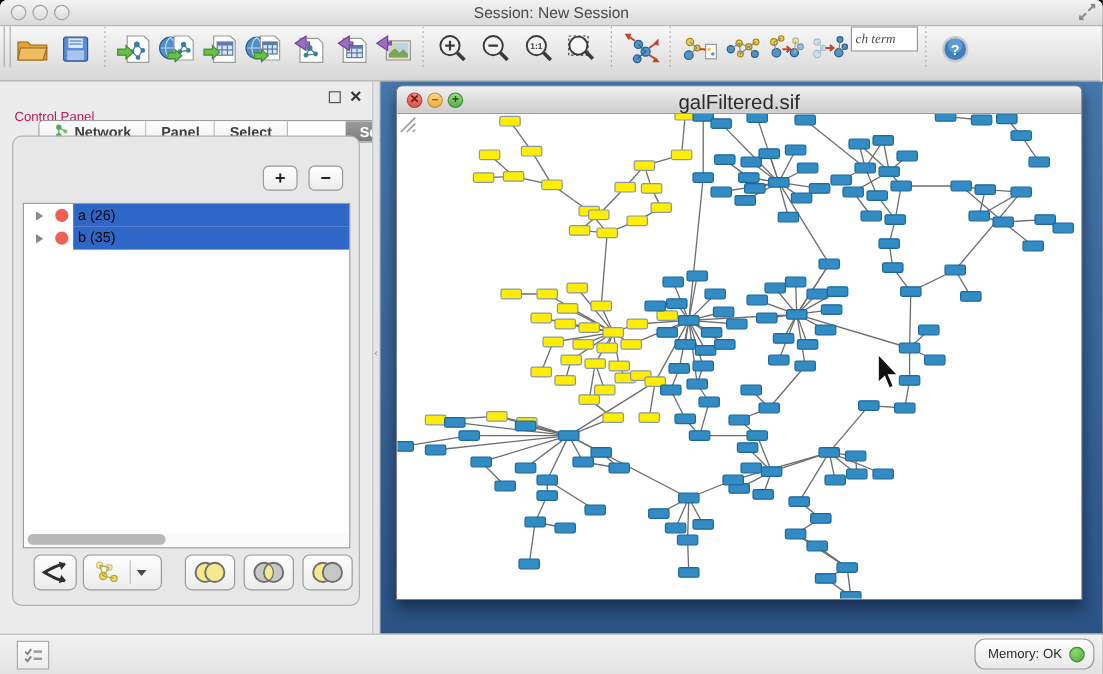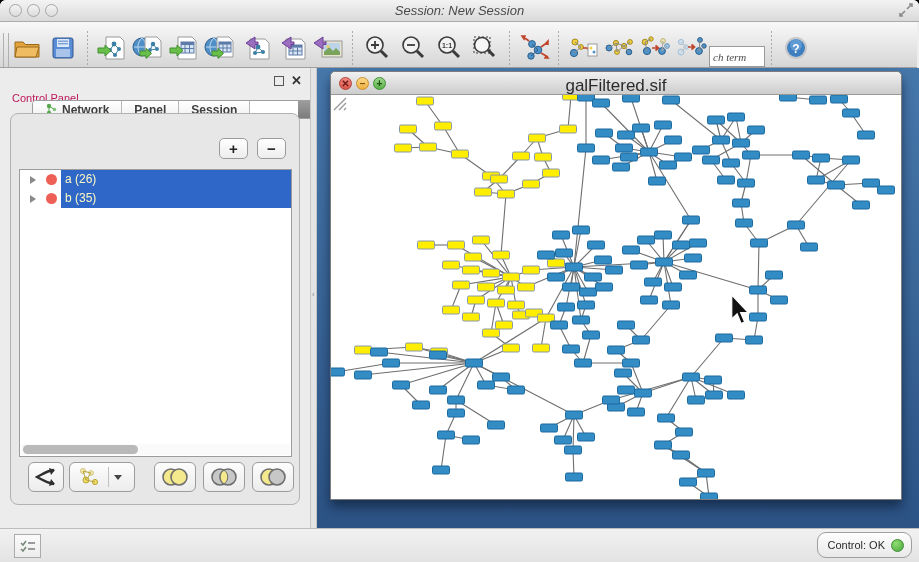--- a/index.html
+++ b/index.html
@@ -2,30 +2,30 @@
 <html><head>
 <meta charset="utf-8">
 <style>
   * { margin:0; padding:0; box-sizing:border-box; }
   html,body { width:919px; height:562px; overflow:hidden; }
   body { font-family:"Liberation Sans", sans-serif; background:#000; }
   .screen { position:relative; width:919px; height:562px; background:#ededed; border-radius:6px 6px 0 0; overflow:hidden; }
 
   
   .titlebar { position:absolute; left:0; top:0; width:919px; height:22px;
-    background:linear-gradient(180deg,#f3f3f3,#d9d9d9); border-bottom:1px solid #ababab;font-style:italic; }
+    background:linear-gradient(180deg,#f3f3f3,#d9d9d9); border-bottom:1px solid #ababab; }
   .tl-dot { position:absolute; top:4px; width:13px; height:13px; border-radius:50%;
     border:1px solid #a5a5a5; background:linear-gradient(180deg,#f4f4f4,#dcdcdc); }
   .win-title { position:absolute; left:0; right:0; top:3px; text-align:center; font-size:13px; color:#4a4a4a; }
   .fullscreen-glyph { position:absolute; right:6px; top:3px; width:14px; height:14px; color:#8b8b8b; }
 
   
   .toolbar { position:absolute; left:0; top:22px; width:917px; height:46px;
     background:linear-gradient(180deg,#f8f8f8,#d6d6d6); border-bottom:1px solid #9f9f9f;
-    display:flex; align-items:flex-end; }
+    display:flex; align-items:flex-start; }
   .tb-grip { width:6px; height:34px; margin-left:3px; border-left:1px solid #b0b0b0; border-right:1px solid #b0b0b0; }
   .tb-sep { width:1px; height:36px; margin:0 6px; background-image:linear-gradient(#aaa 50%, transparent 50%); background-size:1px 4px; }
   .tb-btn { width:36px; height:38px; display:flex; align-items:center; justify-content:center; }
   .tb-btn svg { display:block; }
   .search-box { width:56px; height:21px; border:1px solid #9a9a9a; background:#fff; font-style:italic;
     font-size:11px; color:#4c4c4c; padding:0 3px; font-family:"Liberation Serif", serif; }
 
   
   .control-panel { position:absolute; left:0; top:68px; width:310px; height:460px; background:#ececec; }
   .cp-header { position:absolute; left:0; top:0; width:100%; height:28px; }
@@ -41,21 +41,21 @@
   .cp-body { position:absolute; left:10px; top:45px; width:290px; height:392px;
     border:1px solid #b2b2b2; border-radius:8px; background:#e7e7e7; }
   .mini-btn { position:absolute; top:24px; width:29px; height:21px; border:1px solid #9c9c9c; border-radius:5px;
     background:linear-gradient(180deg,#ffffff,#ededed); font-size:15px; font-weight:bold; color:#222;
     text-align:center; line-height:19px; }
   .setlist { position:absolute; left:8px; top:55px; width:273px; height:288px; background:#fff; border:1px solid #9c9c9c; }
   .set-row { position:relative; height:19px; display:flex; align-items:center; font-size:12px; color:#000; }
   .tri { width:0; height:0; border-left:6px solid #8a8a8a; border-top:4px solid transparent; border-bottom:4px solid transparent; margin-left:10px; }
   .red-dot { width:11px; height:11px; border-radius:50%; background:#ee5f55; margin-left:10px; }
   .row-label { flex:1; height:19px; line-height:19px; padding-left:4px; margin-left:4px; }
-  .set-row--selected .row-label { background:#2e67c8; color:#fef9c3; }
+  .set-row--selected .row-label { background:#2e67c8; color:#000000; }
   .hscroll { position:absolute; left:1px; bottom:1px; width:269px; height:11px; background:#fafafa; }
   .hthumb { position:absolute; left:2px; top:1px; width:115px; height:9px; border-radius:5px; background:#b9b9b9; }
   .cp-buttons { position:absolute; left:0; bottom:6px; width:100%; height:36px; }
   .cp-btn { position:absolute; top:0; height:30px; border:1px solid #9c9c9c; border-radius:6px;
     background:linear-gradient(180deg,#fdfdfd,#ececec); display:flex; align-items:center; justify-content:center; }
   .drop-arrow { width:0; height:0; border-left:4px solid transparent; border-right:4px solid transparent; border-top:5px solid #444; margin:0 5px; }
   .btn-div { width:1px; height:20px; background:#c0c0c0; margin-left:5px; }
 
   
   .divider { position:absolute; left:310px; top:68px; width:7px; height:460px; background:#e4e4e4;
@@ -310,21 +310,21 @@
             <circle cx="4" cy="10" r="2.2" fill="#57a84e"></circle>
             <circle cx="9.5" cy="6.5" r="1.8" fill="#8bc884"></circle>
             <path d="M4 3 V10 M4 3 L9.5 6.5" stroke="#57a84e" fill="none"></path>
           </svg>
         <span>Network</span>
       </div>
       <div class="tab">
           <span>Panel</span>
         </div>
       <div class="tab">
-          <span>Session</span>
+          <span>Select</span>
         </div>
       <div class="tab tab--selected">
           <span>Sets</span>
         </div>
     </div>
     <div class="cp-body">
       <div class="mini-btn" style="left:208px">+</div>
       <div class="mini-btn" style="left:246px">−</div>
       <div class="setlist">
         <div class="set-row set-row--selected">
@@ -787,18 +787,18 @@
   <div class="statusbar">
     <div class="task-btn">
       <svg width="16" height="14" viewBox="0 0 16 14">
         <path d="M1 4 l2 2 3 -4" stroke="#7a8a7a" stroke-width="1.6" fill="none"></path>
           <rect x="8" y="3" width="7" height="2" fill="#9a9a9a"></rect>
         <path d="M1 10 l2 2 3 -4" stroke="#7a8a7a" stroke-width="1.6" fill="none"></path>
           <rect x="8" y="9" width="7" height="2" fill="#9a9a9a"></rect>
       </svg>
     </div>
     <div class="memory-btn">
-      <span>Control: OK</span>
+      <span>Memory: OK</span>
       <div class="mem-dot"></div>
     </div>
   </div>
 
 </div>
 
 </body></html>

